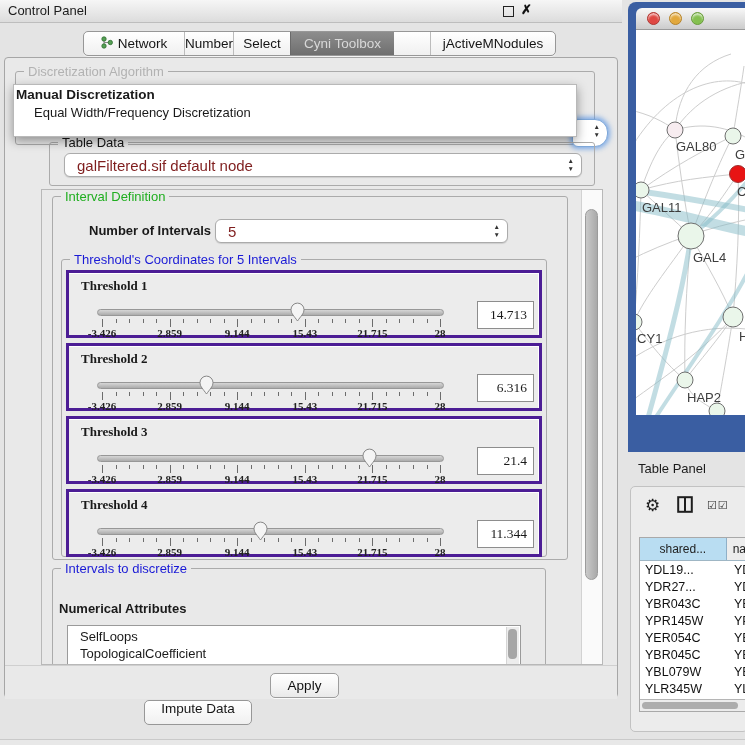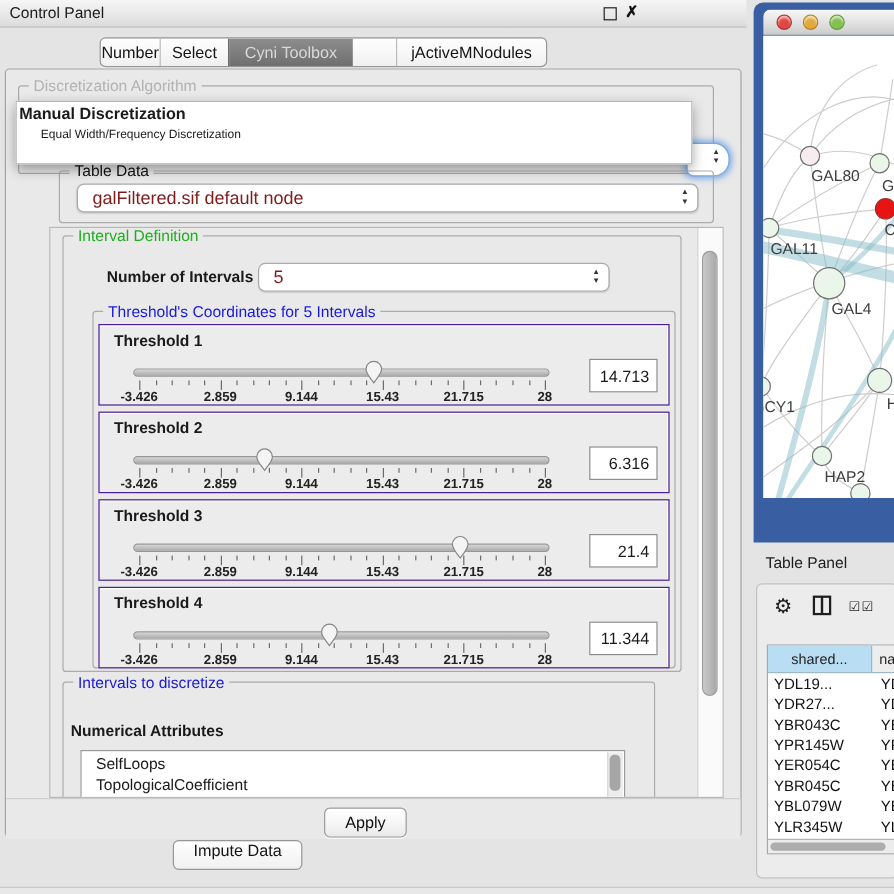--- a/index.html
+++ b/index.html
@@ -48,23 +48,23 @@
   
   #scrollPane{left:36px;top:131px;width:562px;height:476px;border:1px solid #b8b8b8;background:#e9e9e9;
               overflow:hidden;box-sizing:border-box;}
   #vScroll{position:absolute;left:539px;top:0;width:21px;height:474px;background:#fafafa;border-left:1px solid #d2d2d2;}
   #vThumb{position:absolute;left:3px;top:19px;width:13px;height:371px;border-radius:7px;
           background:linear-gradient(90deg,#c9c9c9,#a9a9a9);border:1px solid #9b9b9b;box-sizing:border-box;}
 
   #intervalGroup{left:10px;top:6px;width:516px;height:364px;}
   #numLabel{left:36px;top:26px;font-weight:bold;font-size:13px;}
   #numCombo{left:162px;top:22px;width:293px;height:24px;}
-  #threshGroup{left:24px;top:62px;width:486px;height:298px;}
-  .tbox{position:absolute;left:4px;width:476px;height:68px;background:#ececec;border:1px solid #4c1d95;
-        box-shadow:inset 0 1px 0 #fff, inset -1px 0 0 #fff;box-sizing:border-box;}
+  #threshGroup{left:8px;top:62px;width:486px;height:298px;}
+  .tbox{position:absolute;left:4px;width:476px;height:68px;background:#ececec;border:3px solid #4c1d95;
+        box-shadow:inset 0 1px 0 #fff, inset -1px 0 0 #fff;box-sizing:border-box;font-family:Liberation Serif, serif;}
   .tlabel{position:absolute;left:12px;top:5px;font-weight:bold;font-size:13px;}
   .track{position:absolute;left:28px;top:36px;width:347px;height:7px;border-radius:4px;
          background:linear-gradient(#d6d6d6,#ababab);border:1px solid #979797;box-sizing:border-box;}
   .tick{position:absolute;width:1px;background:#6c6c6c;}
   .tick.major{height:8px;top:46px;}
   .tick.minor{height:4px;top:46px;}
   .ticklab{position:absolute;top:54px;width:50px;margin-left:-25px;text-align:center;
            font-size:11px;font-weight:bold;color:#222;}
   .thumb{position:absolute;top:28px;width:17px;height:21px;}
   .vbox{position:absolute;left:408px;top:28px;width:57px;height:28px;background:#fff;border:1px solid #8d8d8d;
@@ -90,21 +90,21 @@
               background:linear-gradient(#ffffff,#f0f0f0);overflow:hidden;flex-direction:column;}
 
   #footerLine{left:0;top:739px;width:745px;height:6px;border-top:1px solid #c9c9c9;background:#e8e8e8;}
 
   
   #popup{left:13px;top:84px;width:564px;height:53px;background:#fff;border:1px solid #b9b9b9;
          box-shadow:0 4px 10px rgba(0,0,0,.38);z-index:50;box-sizing:border-box;}
   .prow{height:17px;font-size:13px;display:flex;align-items:center;}
   .prow.ph{color:#9a9a9a;justify-content:center;}
   .prow.b{font-weight:bold;padding-left:2px;height:18px;font-size:13.5px;}
-  .prow.n{padding-left:20px;height:18px;font-size:10px;}
+  .prow.n{padding-left:20px;height:18px;font-size:13px;}
 
   
   #netFrame{left:628px;top:2px;width:117px;height:450px;background:#3a5ea2;border-top-left-radius:8px;}
   #netTitlebar{left:8px;top:6px;width:109px;height:22px;background:linear-gradient(#f8f8f8,#cccccc);
                border-top-left-radius:6px;border-bottom:1px solid #9a9a9a;box-sizing:border-box;}
   .light{position:absolute;top:4px;width:13px;height:13px;border-radius:50%;box-sizing:border-box;
          box-shadow:inset 0 2px 2px rgba(255,255,255,.65);}
   #lightRed{left:11px;background:#df4742;border:1px solid #ad3732;}
   #lightYellow{left:33px;background:#e2a83c;border:1px solid #b5832a;}
   #lightGreen{left:55px;background:#84c04f;border:1px solid #699b3c;}
@@ -136,20 +136,30 @@
 
 <div id="app">
 
   <div id="cpTitlebar" class="abs">
     <span id="cpTitle" class="abs">Control Panel</span>
     <span id="floatIcon" class="abs"></span>
     <span id="closeIcon" class="abs">✗</span>
   </div>
 
   <div id="topTabs" class="abs">
+      <div class="seg" style="width: 100px;">
+        <span class="nicon"><svg width="12" height="13" viewBox="0 0 12 13">
+            <line x1="3" y1="3" x2="3" y2="10" stroke="#8a8a8a"></line>
+            <line x1="3" y1="6.5" x2="9" y2="6.5" stroke="#8a8a8a"></line>
+            <circle cx="3" cy="3" r="2.2" fill="#55a055" stroke="#2f6e2f" stroke-width="0.8"></circle>
+            <circle cx="3" cy="10" r="2.2" fill="#55a055" stroke="#2f6e2f" stroke-width="0.8"></circle>
+            <circle cx="9.3" cy="6.5" r="2.2" fill="#55a055" stroke="#2f6e2f" stroke-width="0.8"></circle>
+          </svg></span>
+        <span>Network</span>
+      </div>
       <div class="seg" style="width: 49px;">
         <span>Number</span>
       </div>
       <div class="seg" style="width: 57px;">
         <span>Select</span>
       </div>
       <div class="seg sel" style="width: 104px;">
         <span>Cyni Toolbox</span>
       </div>
       <div class="seg" style="width: 125px; margin-left: 36px;">

